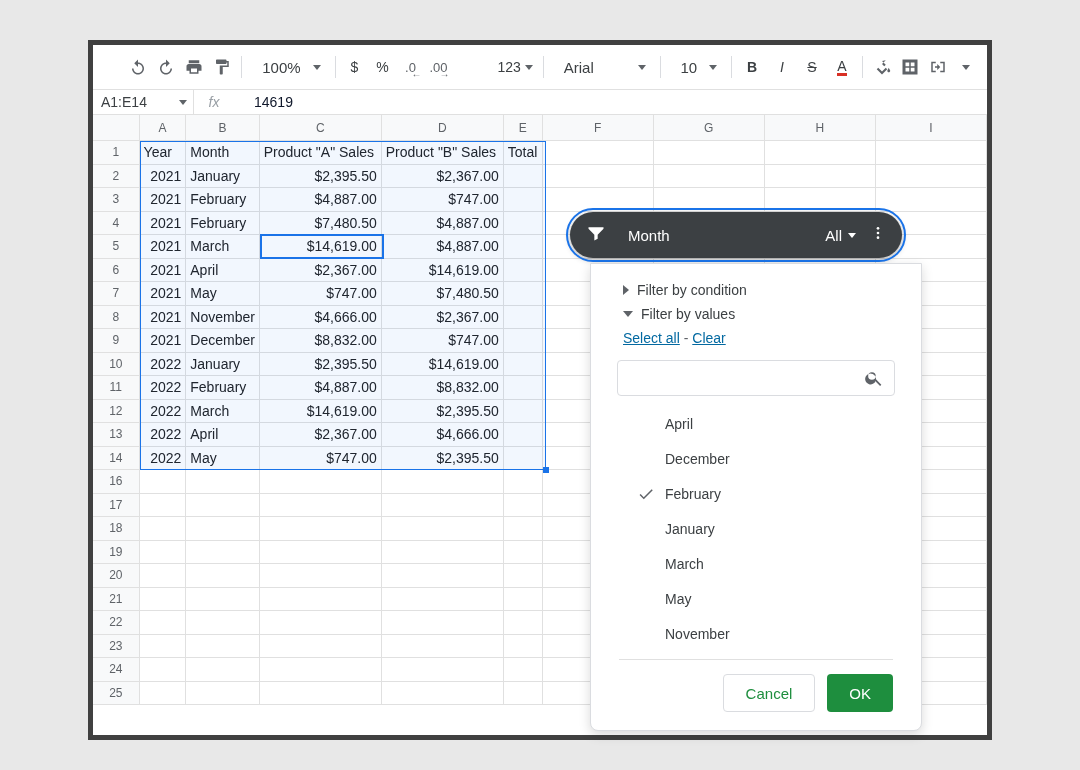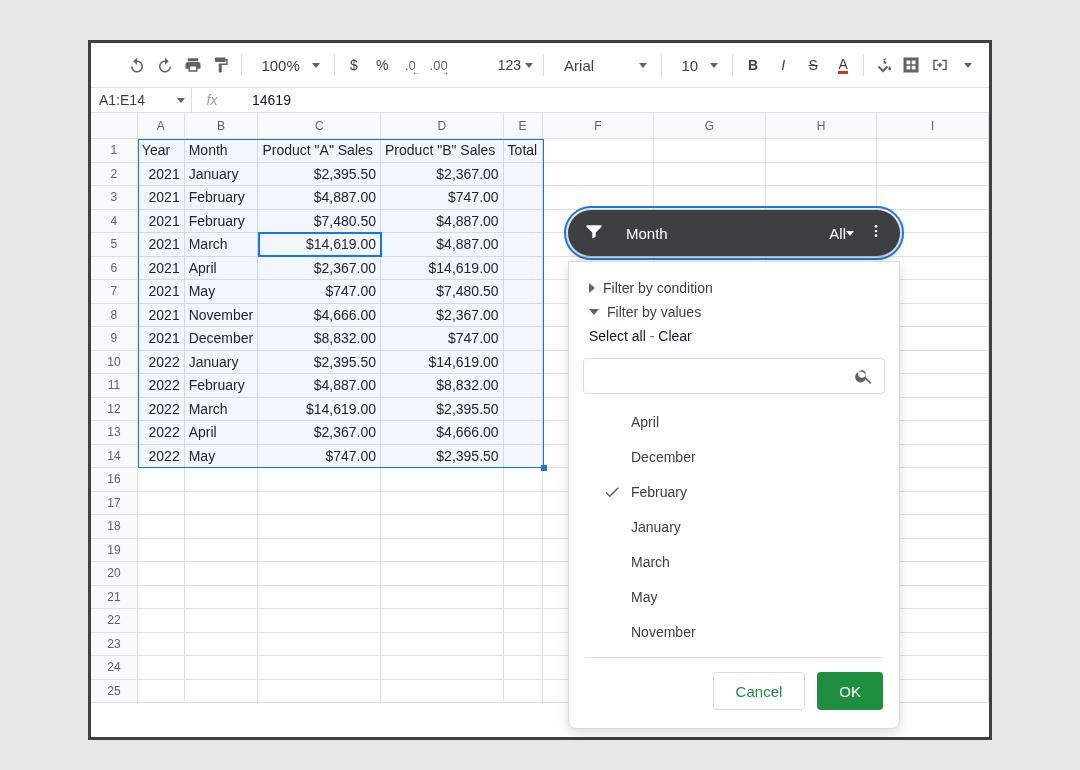--- a/index.html
+++ b/index.html
@@ -1,17 +1,17 @@
 <!DOCTYPE html>
 <html><head>
   <meta charset="utf-8">
   <style>
     * { margin:0; padding:0; box-sizing:border-box; font-family:Arial,sans-serif; }
     body { background:#e8e8e8; width:1080px; height:770px; overflow:hidden; }
-    .app { position:absolute; left:88px; top:40px; width:904px; height:700px; background:#fff; border:3px solid #404040; }
+    .app { position:absolute; left:88px; top:40px; width:904px; height:700px; background:#fff; border:5px solid #404040; }
     .toolbar { height:44px; display:flex; align-items:center; padding:0 8px; gap:2px; }
     .tbtn { width:28px; height:28px; display:flex; align-items:center; justify-content:center; color:#5f6368; cursor:pointer; border-radius:2px; }
     .tbtn svg { width:18px; height:18px; fill:#5f6368; }
     .sep { width:1px; height:22px; background:#dadce0; margin:0 4px; }
     .zoom { display:flex; align-items:center; font-size:15px; color:#3c4043; padding:0 8px 0 14px; gap:12px; }
     .caret { width:0; height:0; border-left:4px solid transparent; border-right:4px solid transparent; border-top:5px solid #5f6368; }
     .txt { font-size:14px; color:#3c4043; }
     .fmt { display:flex; align-items:center; gap:2px; }
     .fmt .tbtn { font-size:14px; font-weight:500; color:#3c4043; }
     .underline-a { border-bottom:3px solid #d93025; line-height:14px; }
@@ -30,30 +30,30 @@
     .cA { width:47px; } .cB { width:74px; } .cC { width:123px; } .cD { width:123px; } .cE { width:39px; }
     .cF,.cG,.cH,.cI { width:112px; }
     .rgt { justify-content:flex-end; }
     .sel { position:absolute; border:2px solid #1a73e8; pointer-events:none; }
     .selrange { position:absolute; border:1px solid #1a73e8; background:rgba(26,115,232,0.06); pointer-events:none; }
     .handle { position:absolute; width:6px; height:6px; background:#1a73e8; pointer-events:none; }
     
     .pill { position:absolute; left:477px; top:167px; width:332px; height:46px; background:#3c4043; border-radius:23px; display:flex; align-items:center; padding:0 16px; color:#fff; box-shadow:0 2px 6px rgba(0,0,0,0.3); outline:2px solid #1a73e8; outline-offset:2px; }
     .pill .ficon svg { width:20px; height:20px; fill:#fff; }
     .pill .label { margin-left:22px; font-size:15px; flex:1; }
-    .pill .all { font-size:15px; display:flex; align-items:center; margin-right:14px; }
+    .pill .all { font-size:15px; display:flex; align-items:center; gap:6px; margin-right:14px; }
     .pill .dots svg { width:16px; height:16px; fill:#fff; }
     
-    .popup { position:absolute; left:477px; top:218px; width:332px; background:#fff; border:1px solid #dadce0; border-radius:0 0 8px 8px; box-shadow:0 4px 12px rgba(0,0,0,0.15); padding:14px 0 18px; }
+    .popup { position:absolute; left:497px; top:218px; width:332px; background:#fff; border:1px solid #dadce0; border-radius:0 0 8px 8px; box-shadow:0 4px 12px rgba(0,0,0,0.15); padding:14px 12px 18px; }
     .frow { display:flex; align-items:center; padding:4px 20px; font-size:14px; color:#3c4043; gap:8px; }
     .tri { width:0; height:0; }
     .tri.r { border-top:5px solid transparent; border-bottom:5px solid transparent; border-left:6px solid #5f6368; }
     .tri.d { border-left:5px solid transparent; border-right:5px solid transparent; border-top:6px solid #5f6368; }
     .links { padding:4px 20px 8px; font-size:14px; }
-    .links a { color:#0f172a; cursor:pointer; }
+    .links a { color:#0369a1; text-decoration:underline; cursor:pointer; }
     .links span { color:#5f6368; }
     .sbox { margin:6px 14px 10px; height:36px; border:1px solid #dadce0; border-radius:4px; display:flex; align-items:center; padding:0 10px; }
     .sbox input { border:none; outline:none; flex:1; font-size:14px; }
     .sbox svg { width:20px; height:20px; fill:#5f6368; }
     .vlist { padding:0 12px; }
     .vitem { display:flex; align-items:center; height:35px; font-size:14px; color:#3c4043; padding-left:22px; gap:10px; cursor:pointer; }
     .vitem .chk { width:18px; display:flex; justify-content:center; }
     .vitem .chk svg { width:18px; height:18px; fill:#5f6368; }
     .divline { height:1px; background:#e0e0e0; margin:8px 16px 14px; }
     .btns { display:flex; justify-content:flex-end; gap:12px; padding:0 16px;margin-left:28px; }

